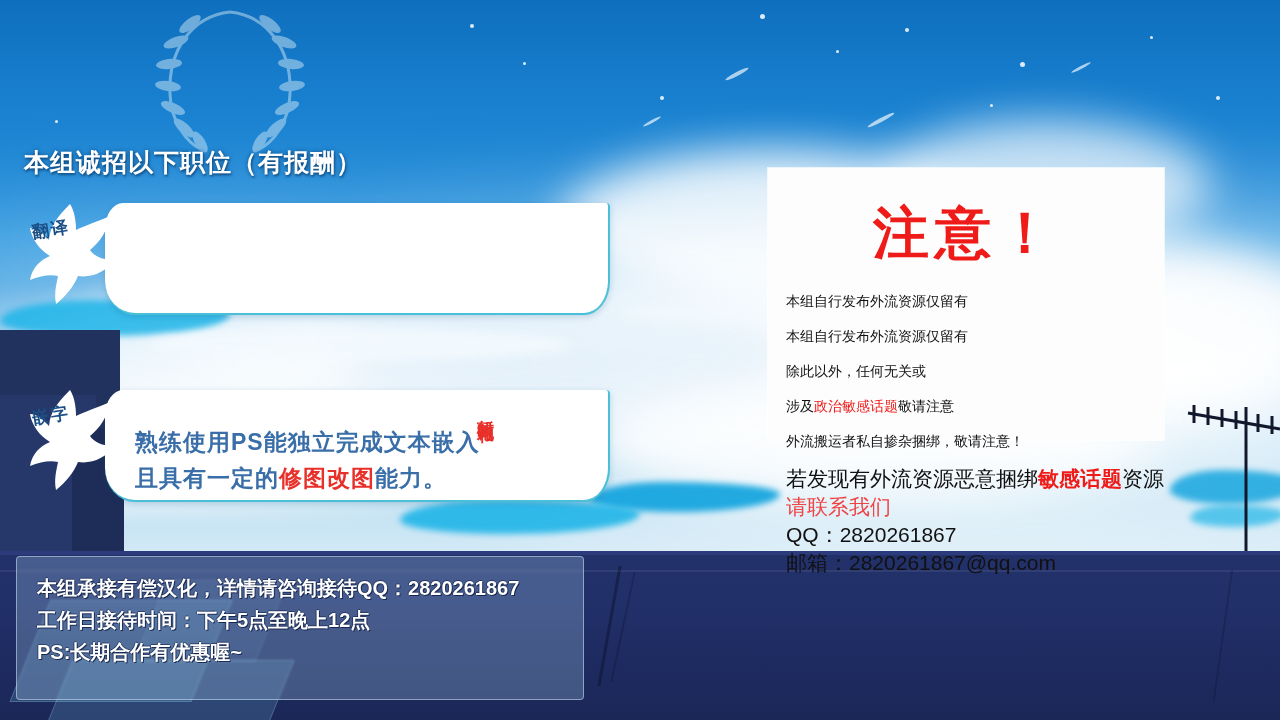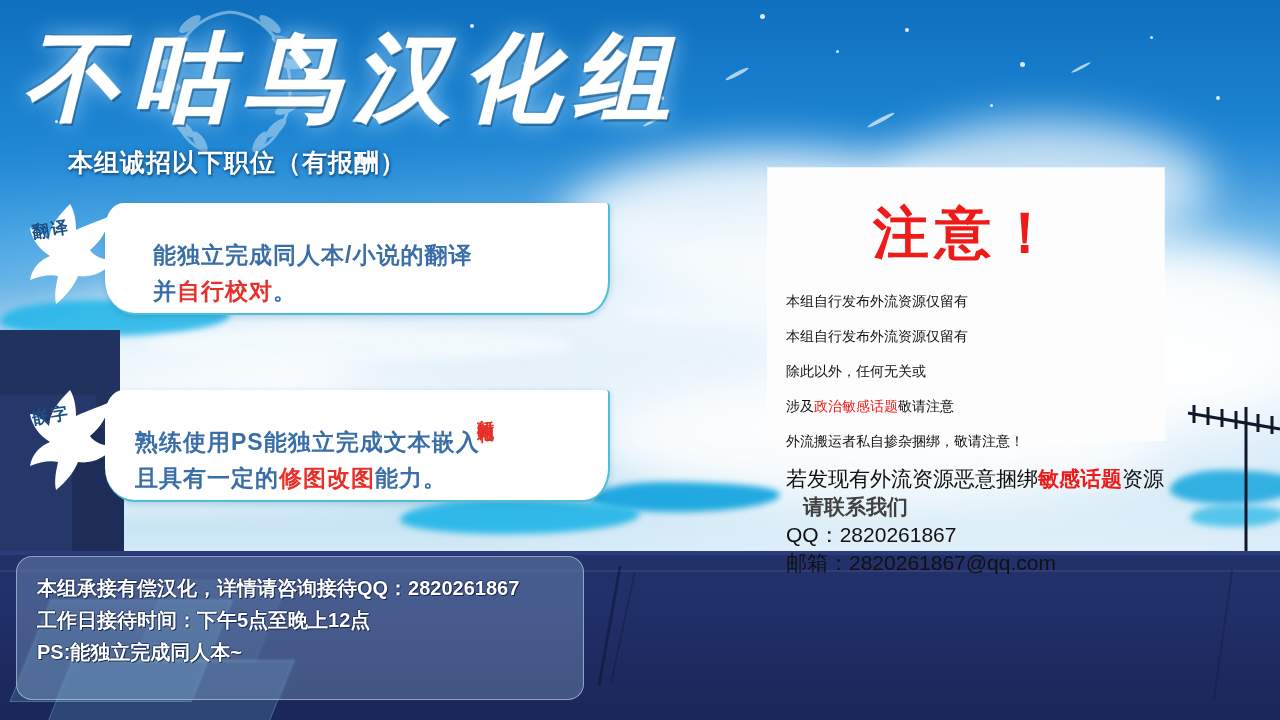--- a/index.html
+++ b/index.html
@@ -86,21 +86,20 @@
       2px 3px 0 rgba(9,70,120,0.55),
       -2px -2px 0 rgba(9,70,120,0.30),
       0 0 22px rgba(190,230,255,0.85);
     -webkit-text-stroke:1px rgba(255,255,255,0.85);
   }
   .subtitle{
     position:absolute;left:24px;top:146px;
     font-size:25px;font-weight:700;color:#ffffff;letter-spacing:1px;
     text-shadow:0 0 4px rgba(8,60,110,.75),1px 2px 2px rgba(8,60,110,.55);
     white-space:nowrap;
-    margin-left:44px;
   }
 
   
   .dove{position:absolute;width:96px;height:104px;}
   .dove-label{
     position:absolute;color:#1b4f86;font-size:17px;font-weight:700;
     font-family:"DejaVu Serif","Liberation Serif",serif;
     transform:rotate(-9deg);letter-spacing:2px;white-space:nowrap;
   }
 
@@ -138,28 +137,28 @@
   .notice .big{
     margin:0;padding:4px 0 0 18px;
     font-size:14px;line-height:31px;color:#111;font-weight:400;white-space:nowrap;
   }
   .notice .big .red{color:#ee1b18;}
   .notice .small{
     margin:0;padding:4px 0 0 18px;
     font-size:21px;line-height:24px;color:#111;white-space:nowrap;
   }
   .notice .small .red{color:#ee1b18;font-weight:700;}
-  .notice .small.redline{color:#404040;font-weight:700;margin-left:17px;}
+  .notice .small.redline{color:#ef4444;font-weight:400;}
 
   
   .infobox{
     position:absolute;left:16px;top:556px;width:566px;height:142px;
     background:rgba(160,195,225,0.30);
     border:1px solid rgba(205,228,245,0.55);
-    border-radius:16px;
+    border-radius:4px;
     backdrop-filter:blur(1px);
   }
   .infobox .line{
     position:absolute;left:20px;color:#ffffff;font-size:20px;font-weight:700;
     letter-spacing:0px;white-space:nowrap;
     text-shadow:1px 1px 0 rgba(15,30,70,.85),-1px 0 0 rgba(15,30,70,.55),0 -1px 0 rgba(15,30,70,.55);
   }
   .infobox .l1{top:18px;}
   .infobox .l2{top:50px;}
   .infobox .l3{top:82px;}
@@ -251,31 +250,24 @@
   <div class="roof"></div>
   <div class="roof-edge"></div>
   <div class="roof-line" style="left:0px;top:570px;width:1280px;height:2px;"></div>
   <div class="roof-seam" style="left:608px;top:566px;width:3px;height:120px;transform:skewX(-10deg);"></div>
   <div class="roof-seam" style="left:622px;top:572px;width:2px;height:110px;transform:skewX(-12deg);opacity:.6;"></div>
   <div class="roof-seam" style="left:1222px;top:570px;width:2px;height:130px;transform:skewX(-8deg);opacity:.55;"></div>
   <div class="floorplate" style="left:30px;top:600px;width:180px;height:100px;"></div>
   <div class="floorplate" style="left:60px;top:660px;width:220px;height:60px;"></div>
   <div class="floorplate" style="left:150px;top:580px;width:120px;height:80px;opacity:.5;"></div>
 
-  <div class="title">不咕鸟汉化组</div>
   <div class="subtitle">本组诚招以下职位（有报酬）</div>
 
   <div class="ribbon" style="left:105px;top:203px;width:503px;height:110px;">
     <div class="shape"></div>
-    <div class="txt">
-      <div>能独立完成同人本/小说的翻译</div>
-      <div>
-        <span>并</span><span class="red">自行校对</span><span>。</span>
-      </div>
-    </div>
   </div>
 
   <svg class="dove" viewBox="0 0 96 104" style="left:22px;top:202px;">
     <path d="M48 2 C36 14 28 24 27 38 C20 30 14 26 8 26 C10 38 18 48 28 54
              C18 58 10 66 8 78 C18 74 28 72 36 74 C34 84 32 92 34 102
              C44 94 52 84 56 74 C70 76 84 70 92 58 C80 58 72 54 68 48
              C78 40 86 28 88 14 C74 20 62 24 54 28 C54 18 52 8 48 2 Z" fill="#ffffff"></path>
   </svg>
   <div class="dove-label" style="left:32px;top:218px;">翻译</div>
 
@@ -308,16 +300,16 @@
 
     <p class="small" style="padding-top:10px;"><span>若发现有外流资源恶意捆绑</span><span class="red">敏感话题</span><span>资源</span></p>
     <p class="small redline">请联系我们</p>
     <p class="small">QQ：2820261867</p>
     <p class="small">邮箱：2820261867@qq.com</p>
   </div>
 
   <div class="infobox">
     <div class="line l1">本组承接有偿汉化，详情请咨询接待QQ：2820261867</div>
     <div class="line l2">工作日接待时间：下午5点至晚上12点</div>
-    <div class="line l3">PS:能独立完成同人本~</div>
+    <div class="line l3">PS:长期合作有优惠喔~</div>
   </div>
 
 </div>
 
 </body></html>

